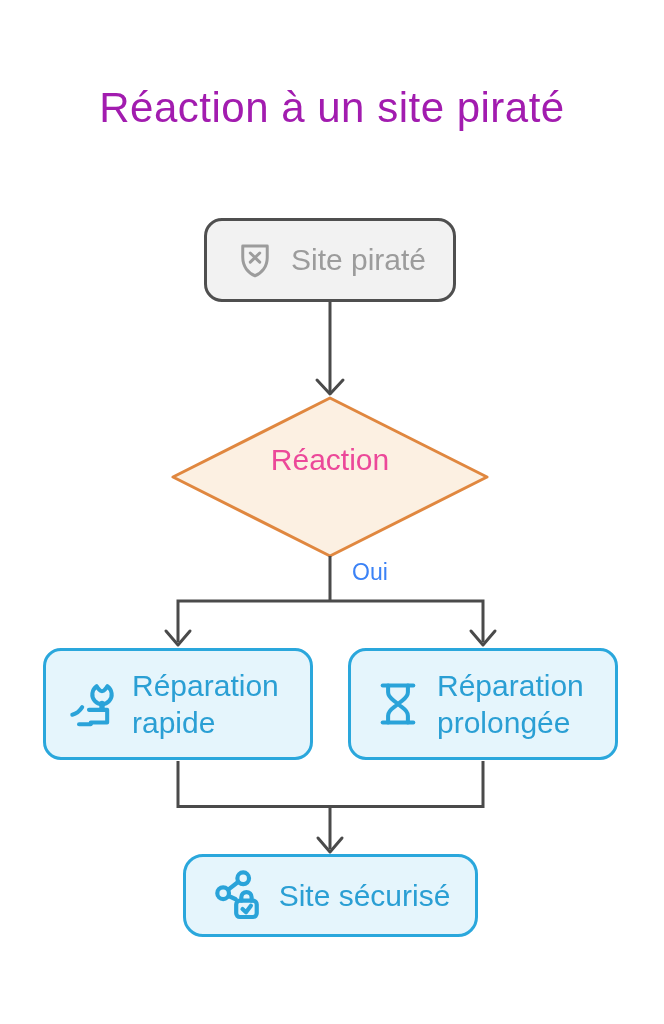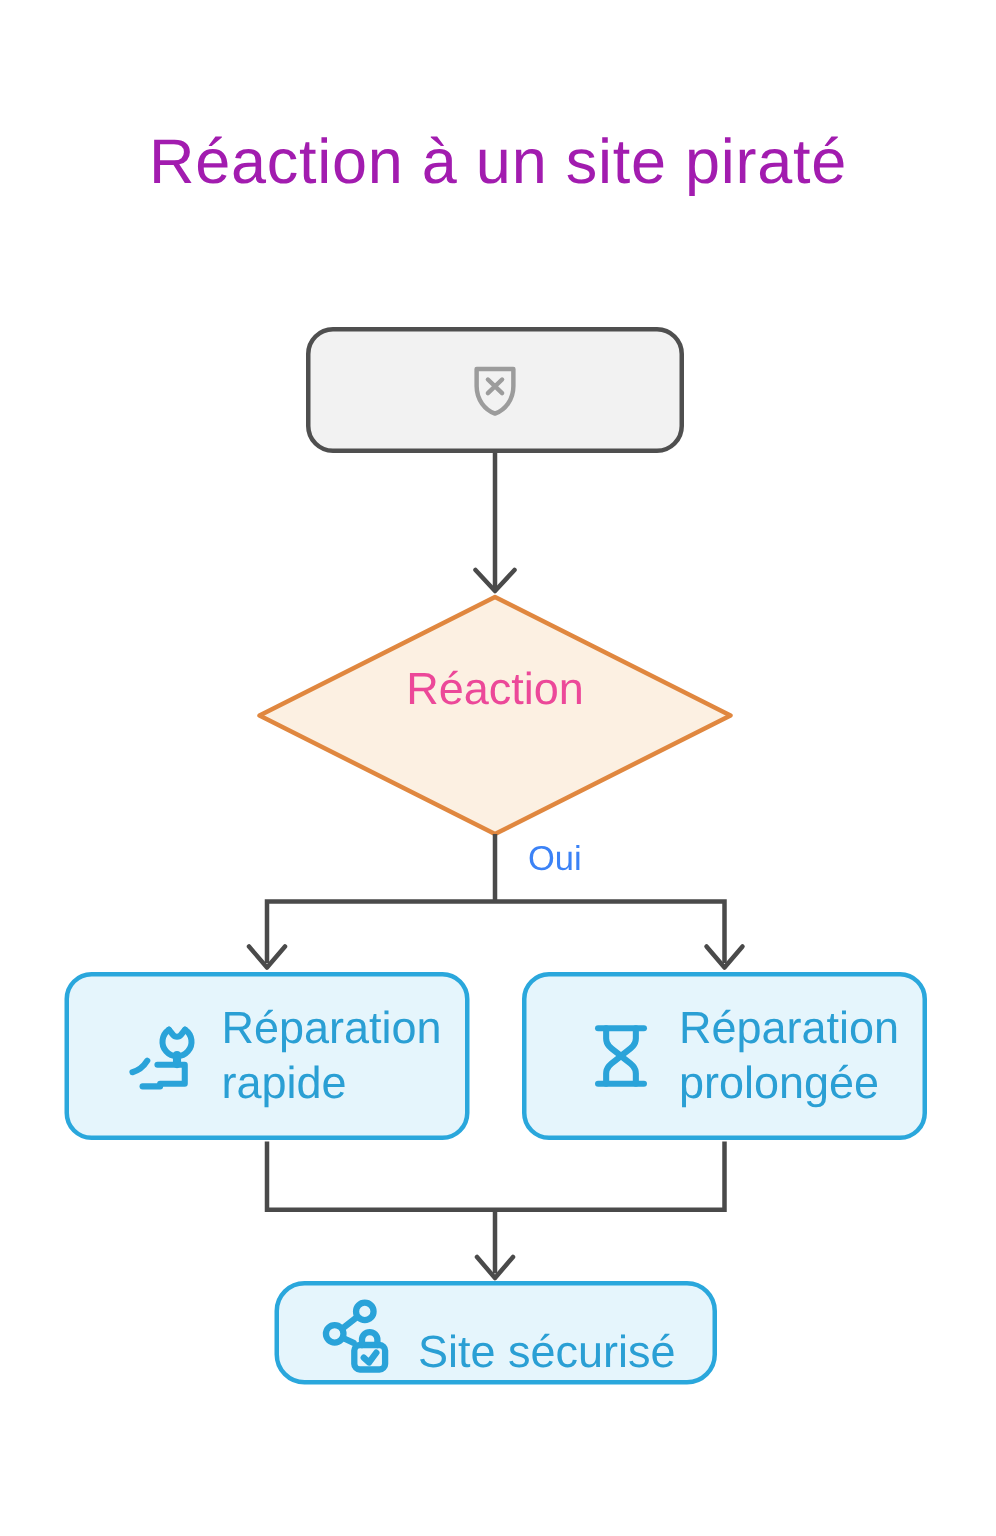--- a/index.html
+++ b/index.html
@@ -13,37 +13,37 @@
   .title{
     position:absolute;left:0;top:84px;width:664px;
     margin:0;text-align:center;
     font-size:42px;font-weight:500;color:#a21caf;letter-spacing:0.5px;
   }
   svg.connectors{position:absolute;left:0;top:0;width:664px;height:1024px;}
   .edge{stroke:#4A4A4A;stroke-width:3;fill:none;}
   .edge-head{stroke:#4A4A4A;stroke-width:3;fill:none;stroke-linecap:round;stroke-linejoin:round;}
   .diamond{fill:#FCF0E2;stroke:#E0873F;stroke-width:3;stroke-linejoin:round;}
   .node{
-    position:absolute;display:flex;align-items:center;box-sizing:border-box;justify-content:center;
+    position:absolute;display:flex;align-items:center;box-sizing:border-box;
   }
   .node-start{
     left:204px;top:218px;width:252px;height:84px;
     background:#F2F2F2;border:3px solid #4F4F4F;border-radius:18px;
     justify-content:center;gap:15px;
     color:#9C9C9C;font-size:30px;font-weight:500;
   }
   .node-blue{
     background:#E5F5FC;border:3px solid #2AA7DC;border-radius:18px;
     color:#2A9FD4;font-size:30px;font-weight:500;line-height:37px;
   }
   .node-left{left:43px;top:648px;width:270px;height:112px;padding-left:20px;gap:12px;}
   .node-right{left:348px;top:648px;width:270px;height:112px;padding-left:20px;gap:12px;}
   .node-bottom{
-    left:183px;top:854px;width:295px;height:69px;border-radius:20px;
-    justify-content:center;gap:12px;align-items:flex-end;
+    left:183px;top:854px;width:295px;height:83px;border-radius:20px;
+    justify-content:center;gap:12px;
   }
   .decision-label{
     position:absolute;left:220px;top:441px;width:220px;
     text-align:center;color:#ec4899;font-size:30px;font-weight:500;line-height:38px;
   }
   .edge-label{
     position:absolute;left:352px;top:559px;
     color:#3b82f6;font-size:23px;font-weight:400;
   }
   .icon{flex:0 0 auto;display:block;}
@@ -78,20 +78,21 @@
     </g>
   </svg>
 
   <div class="node node-start">
     <svg class="icon" width="42" height="42" viewBox="0 0 24 24">
       <g class="gray-stroke">
         <path d="M5,4 L19,4 L19,10.5 C19,15.8 15.8,19.6 12,21 C8.2,19.6 5,15.8 5,10.5 Z"></path>
         <path d="M9.3,8 L14.7,13.2 M14.7,8 L9.3,13.2"></path>
       </g>
     </svg>
+    <span>Site piraté</span>
   </div>
 
   <div class="decision-label">
     <div>Réaction</div>
   </div>
 
   <div class="edge-label">Oui</div>
 
   <div class="node node-blue node-left">
     <svg class="icon" width="54" height="54" viewBox="0 0 24 24">

